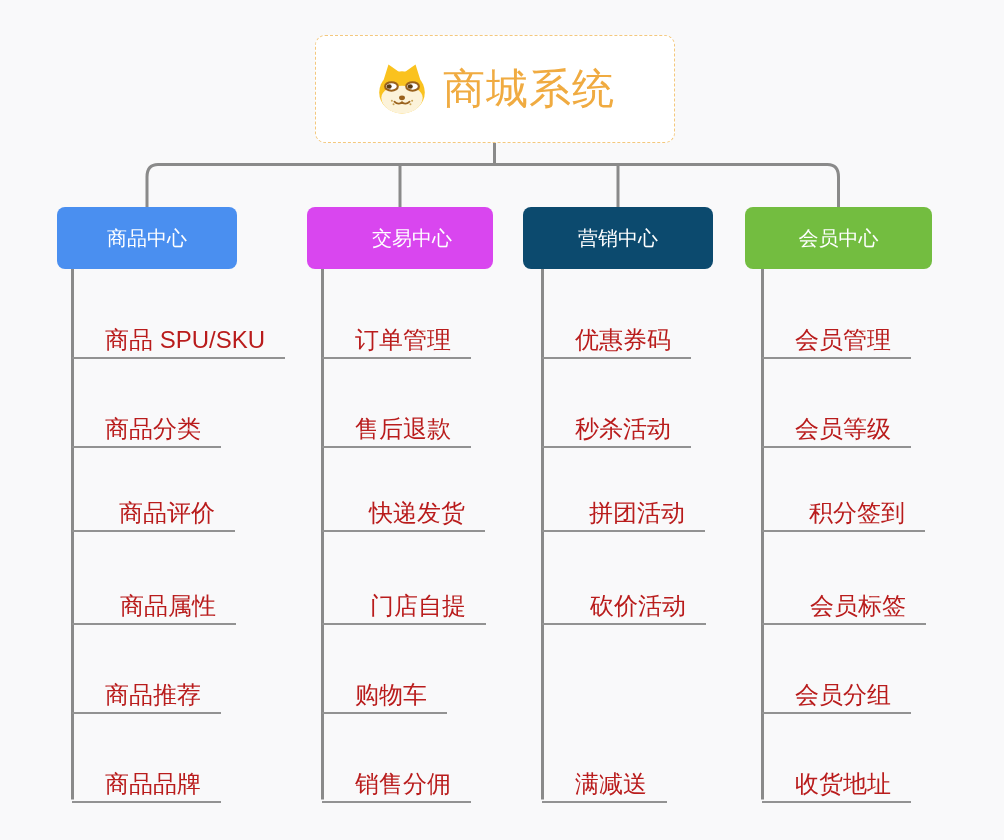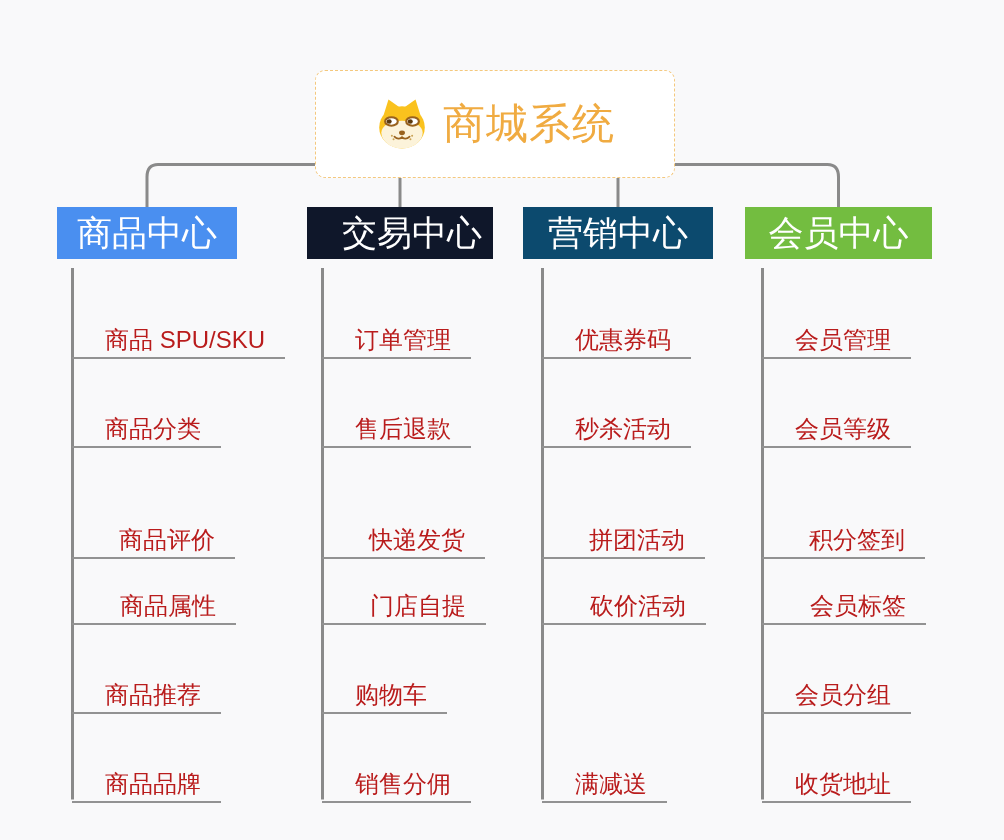--- a/index.html
+++ b/index.html
@@ -33,26 +33,26 @@
   }
   .doge{width:54px;height:54px;display:block;}
   
   .connector-svg{
     position:absolute;left:0;top:0;width:1004px;height:840px;
     pointer-events:none;
   }
   .connector-svg path{fill:none;stroke-width:3px;}
   
   .branch-node{
-    position:absolute;top:207px;height:52px;
+    position:absolute;top:207px;height:62px;
     box-sizing:border-box;
-    border-radius:0;
+    border-radius:8px;
     display:flex;align-items:center;justify-content:center;
     color:#ffffff;
-    font-size:35px;
+    font-size:20px;
     white-space:nowrap;
     cursor:default;
   }
   .b1{left:57px;width:180px;}
   .b2{left:307px;width:186px;}
   .b3{left:523px;width:190px;}
   .b4{left:745px;width:187px;}
   
   .leaf{
     position:absolute;
@@ -64,63 +64,63 @@
     color:#b91c1c;
     white-space:nowrap;
     line-height:1.1;
   }
   .c1{left:72px;}
   .c2{left:322px;}
   .c3{left:542px;}
   .c4{left:762px;}
   .r1{top:317px;}
   .r2{top:406px;}
-  .r3{top:517px;padding-left:47px;}
+  .r3{top:490px;padding-left:47px;}
   .r4{top:583px;padding-left:48px;}
   .r5{top:672px;}
   .r6{top:761px;}
 </style>
 </head>
 <body>
 
 <div class="canvas">
 
   <svg class="connector-svg" viewBox="0 0 1004 840" xmlns="http://www.w3.org/2000/svg" style="stroke: rgb(138, 138, 138);">
     <path d="M494.5,143 V164"></path>
     <path d="M147,208 V177 Q147,164.5 158,164.5 H827.5 Q838.5,164.5 838.5,177 V208"></path>
     <path d="M400,164.5 V208"></path>
     <path d="M618,164.5 V208"></path>
     <path d="M72.5,268 V799.5"></path>
     <path d="M322.5,268 V799.5"></path>
     <path d="M542.5,268 V799.5"></path>
     <path d="M762.5,268 V799.5"></path>
   </svg>
 
-  <div class="root-node" style="border-color: rgb(244, 200, 125); margin-top: 35px;">
+  <div class="root-node" style="border-color: rgb(244, 200, 125);">
     <svg class="doge" viewBox="0 0 64 64">
       <path d="M10,22 L16,3 L29,12 Z" fill="#fac21e"></path>
       <path d="M54,22 L48,3 L35,12 Z" fill="#fac21e"></path>
       <ellipse cx="32" cy="36" rx="27" ry="25" fill="#fac21e"></ellipse>
       <path d="M7.5,42 A24.5,19 0 0 0 56.5,42 A24.5,14 0 0 0 7.5,42 Z" fill="#fcf3da"></path>
       <ellipse cx="19.5" cy="29" rx="7.5" ry="5" fill="#ffffff" stroke="#99621e" stroke-width="2.5"></ellipse>
       <ellipse cx="16.8" cy="29" rx="3" ry="2.6" fill="#5b3a10"></ellipse>
       <ellipse cx="44.5" cy="29" rx="7.5" ry="5" fill="#ffffff" stroke="#99621e" stroke-width="2.5"></ellipse>
       <ellipse cx="41.8" cy="29" rx="3" ry="2.6" fill="#5b3a10"></ellipse>
       <ellipse cx="32" cy="42.5" rx="3.5" ry="2.8" fill="#99621e"></ellipse>
       <path d="M23,47 Q27.5,51.5 32,47.5 Q36.5,51.5 41,47" fill="none" stroke="#99621e" stroke-width="2" stroke-linecap="round"></path>
       <circle cx="20" cy="46" r="1.2" fill="#c9a254"></circle>
       <circle cx="22" cy="50" r="1.2" fill="#c9a254"></circle>
       <circle cx="44" cy="46" r="1.2" fill="#c9a254"></circle>
       <circle cx="42" cy="50" r="1.2" fill="#c9a254"></circle>
     </svg>
     <span class="root-title" style="color: rgb(240, 171, 65);">商城系统</span>
   </div>
 
   <div class="branch-node b1" style="background-color: rgb(74, 143, 240);">商品中心</div>
-  <div class="branch-node b2" style="background-color: #0f172a; padding-left: 24px;">交易中心</div>
+  <div class="branch-node b2" style="background-color: #d946ef; padding-left: 24px;">交易中心</div>
   <div class="branch-node b3" style="background-color: #0c4a6e;">营销中心</div>
   <div class="branch-node b4" style="background-color: rgb(115, 189, 64);">会员中心</div>
 
   <div class="leaf c1 r1">商品 SPU/SKU</div>
   <div class="leaf c1 r2">商品分类</div>
   <div class="leaf c1 r3">商品评价</div>
   <div class="leaf c1 r4">商品属性</div>
   <div class="leaf c1 r5">商品推荐</div>
   <div class="leaf c1 r6">商品品牌</div>
 

